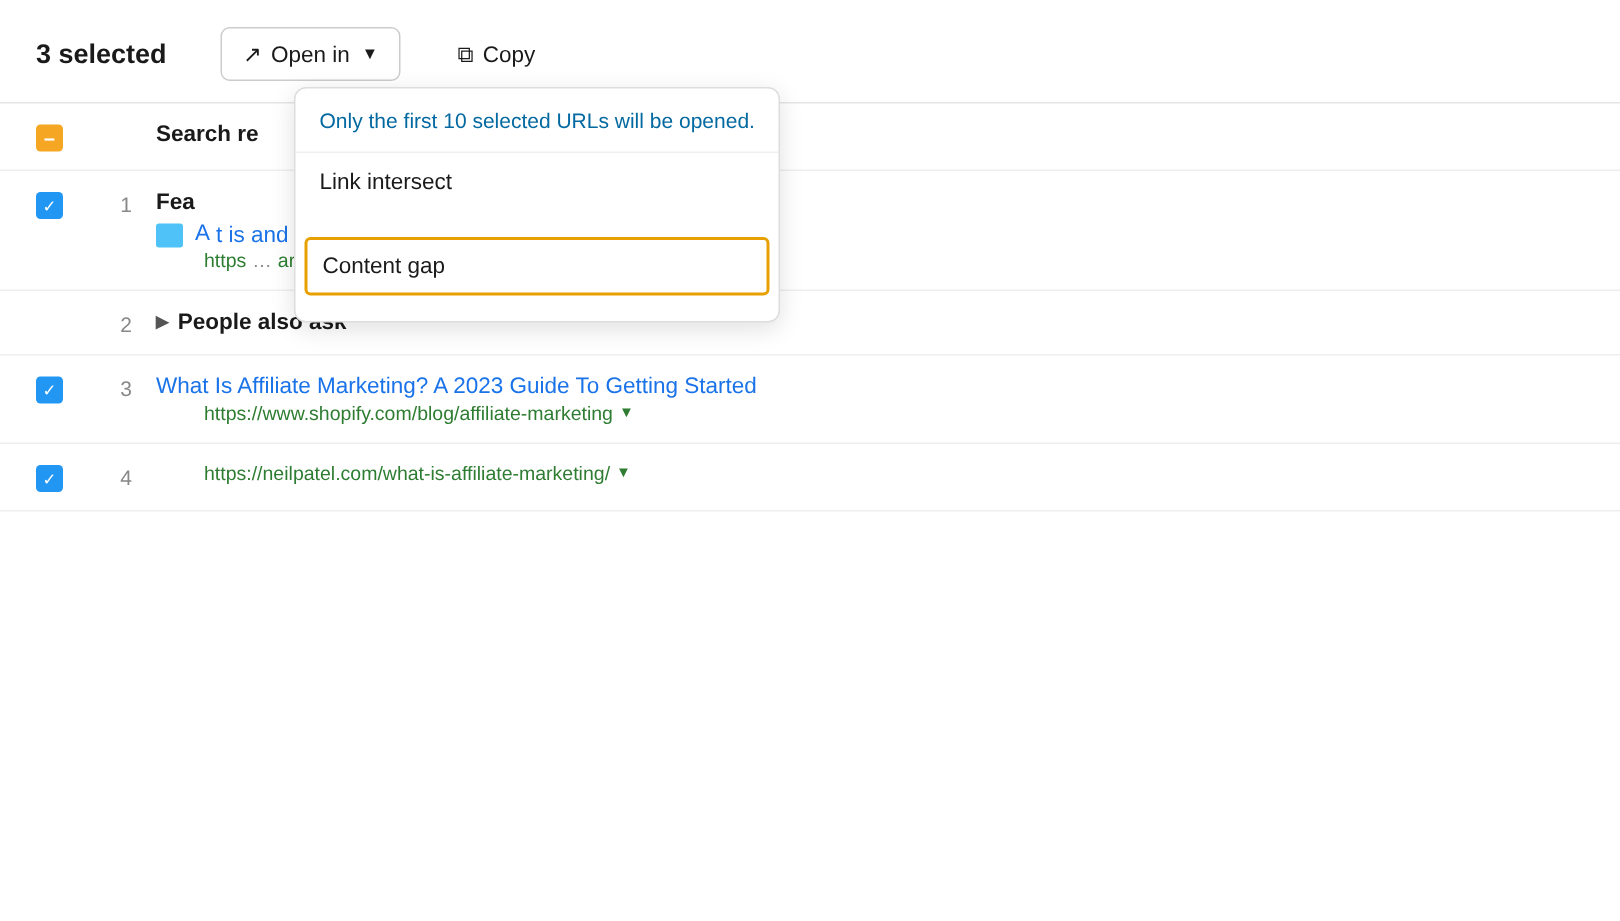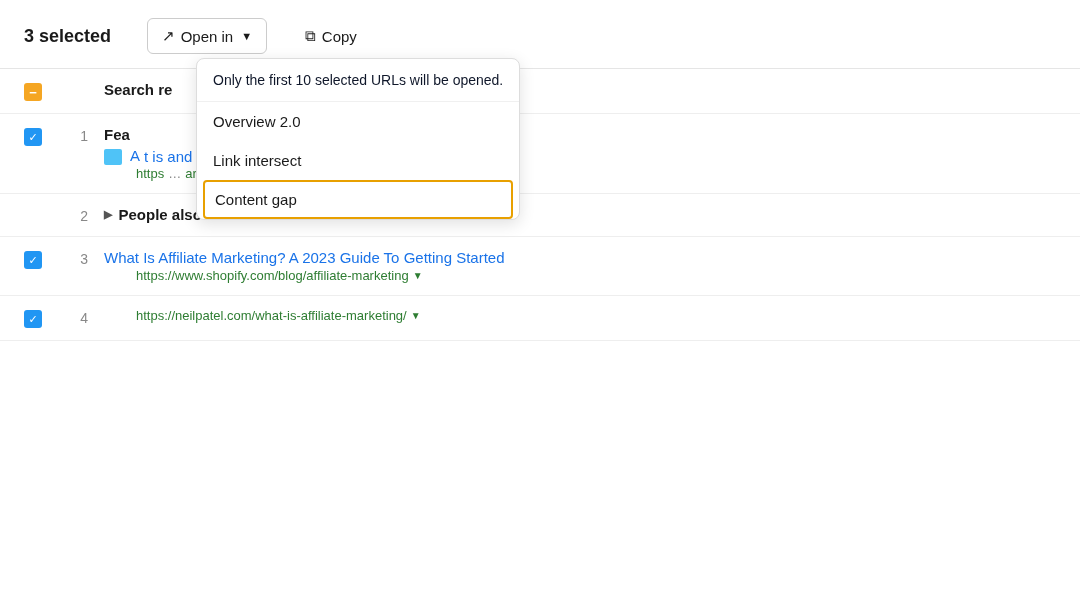--- a/index.html
+++ b/index.html
@@ -74,37 +74,37 @@
       background: #fff;
       border: 1px solid #ddd;
       border-radius: 8px;
       box-shadow: 0 4px 16px rgba(0,0,0,0.12);
       min-width: 240px;
       overflow: hidden;
     }
 
     .dropdown-hint {
       padding: 12px 16px 10px 16px;
-      color: #0f172a;
+      color: #0369a1;
       font-size: 14px;
       line-height: 1.4;
       border-bottom: 1px solid #f0f0f0;
     }
 
     .dropdown-item {
       padding: 11px 16px;
       font-size: 15px;
       color: #1a1a1a;
       cursor: pointer;
     }
 
     .dropdown-item.highlighted {
       border: 2px solid #e8a000;
       border-radius: 4px;
-      margin: 0 6px;
+      margin: 17px 6px;
       padding: 9px 10px;
     }
 
     
     .table-area {
       padding: 0;
     }
 
     .table-row {
       display: flex;
@@ -241,23 +241,20 @@
 
   <button class="btn-copy">
     <span style="font-size:15px;">⧉</span>
     <span>Copy</span>
   </button>
 
   <div class="dropdown-wrapper">
     <div class="dropdown-menu">
       <div class="dropdown-hint">Only the first 10 selected URLs will be opened.</div>
       <div class="dropdown-item">
-        <span>Overview 2.0</span>
-      </div>
-      <div class="dropdown-item">
         <span>Link intersect</span>
       </div>
       <div class="dropdown-item highlighted">
         <span>Content gap</span>
       </div>
     </div>
   </div>
 </div>
 
 <div class="table-area">

